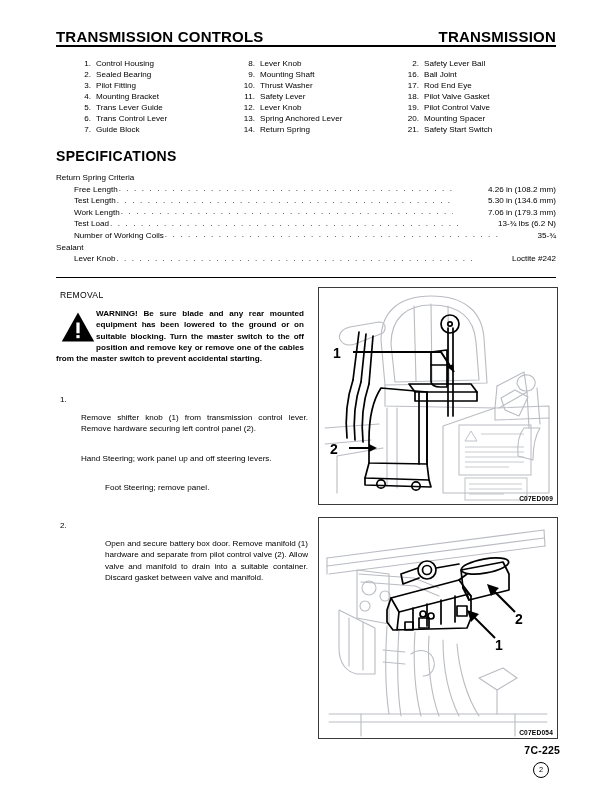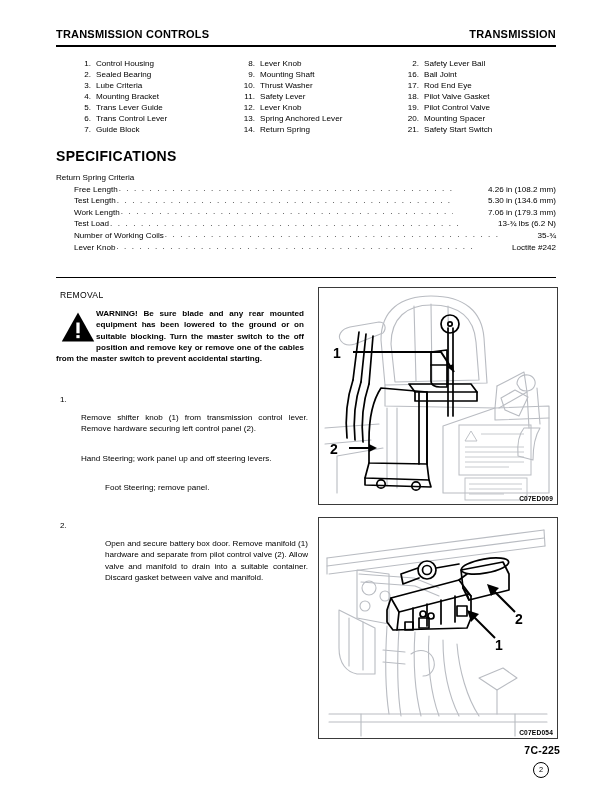--- a/index.html
+++ b/index.html
@@ -24,21 +24,21 @@
 
   
   .header {
     position: absolute;
     left: 56px;
     top: 28px;
     width: 500px;
     display: flex;
     justify-content: space-between;
     align-items: flex-end;
-    font-size: 11px;
+    font-size: 15px;
     font-weight: bold;
     letter-spacing: 0.2px;
   }
   .header-rule {
     position: absolute;
     left: 56px;
     top: 45px;
     width: 500px;
     height: 0;
     border-top: 2.2px solid #000;
@@ -236,21 +236,21 @@
       <div class="part-item">
         <span class="part-num">1.</span>
         <span class="part-label">Control Housing</span>
       </div>
       <div class="part-item">
         <span class="part-num">2.</span>
         <span class="part-label">Sealed Bearing</span>
       </div>
       <div class="part-item">
         <span class="part-num">3.</span>
-        <span class="part-label">Lube Criteria</span>
+        <span class="part-label">Pilot Fitting</span>
       </div>
       <div class="part-item">
         <span class="part-num">4.</span>
         <span class="part-label">Mounting Bracket</span>
       </div>
       <div class="part-item">
         <span class="part-num">5.</span>
         <span class="part-label">Trans Lever Guide</span>
       </div>
       <div class="part-item">
@@ -350,20 +350,21 @@
       <span class="spec-name">Test Load</span>
       <span class="spec-dots">. . . . . . . . . . . . . . . . . . . . . . . . . . . . . . . . . . . . . . . . . . . . . . . . . . . . . . . . . . . . . . . . . . . . . . . . . . . . . . . . . . . . . . .</span>
       <span class="spec-val">13-¾ lbs (6.2 N)</span>
     </div>
     <div class="spec-row">
       <span class="spec-name">Number of Working Coils</span>
       <span class="spec-dots">. . . . . . . . . . . . . . . . . . . . . . . . . . . . . . . . . . . . . . . . . . . . . . . . . . . . . . . . . . . . . . . . . . . . . . . . . . . . . . . . . . . . . . .</span>
       <span class="spec-val">35-¾</span>
     </div>
 
+    <div class="spec-group">Sealant</div>
 
     <div class="spec-row">
       <span class="spec-name">Lever Knob</span>
       <span class="spec-dots">. . . . . . . . . . . . . . . . . . . . . . . . . . . . . . . . . . . . . . . . . . . . . . . . . . . . . . . . . . . . . . . . . . . . . . . . . . . . . . . . . . . . . . .</span>
       <span class="spec-val">Loctite #242</span>
     </div>
   </div>
 
   <div class="section-rule rule-a"></div>
 

